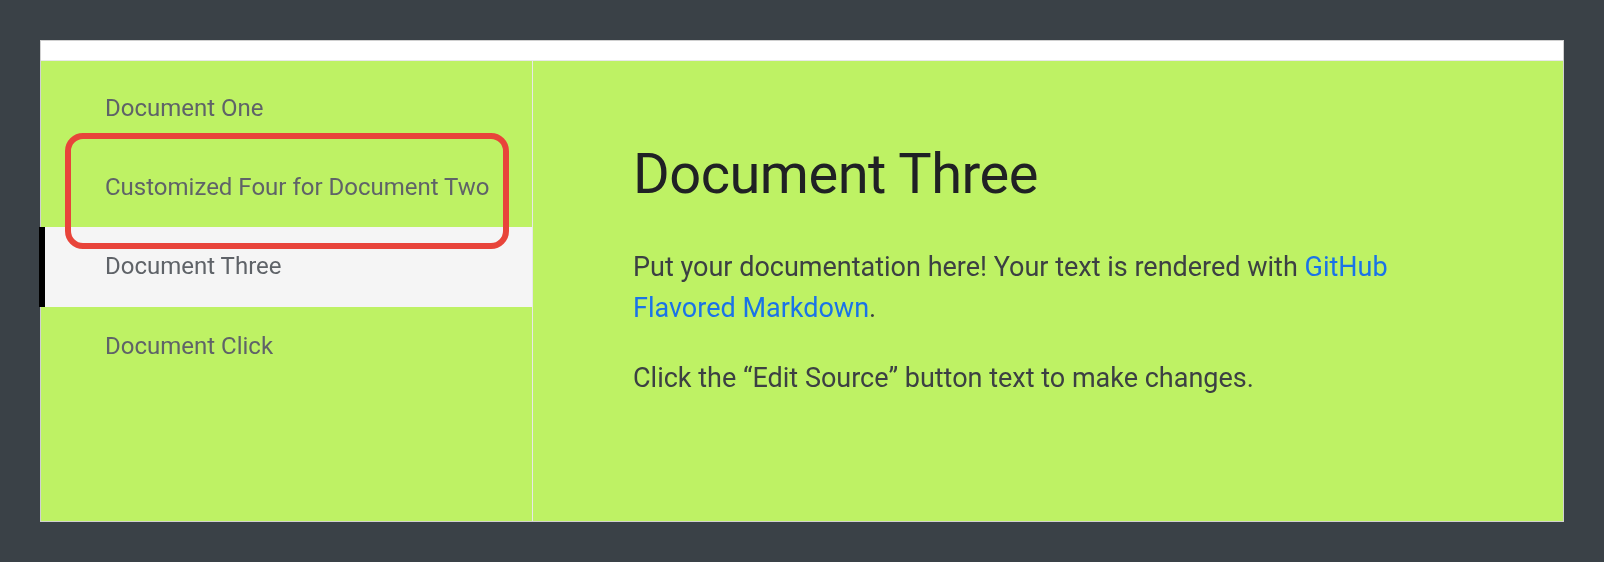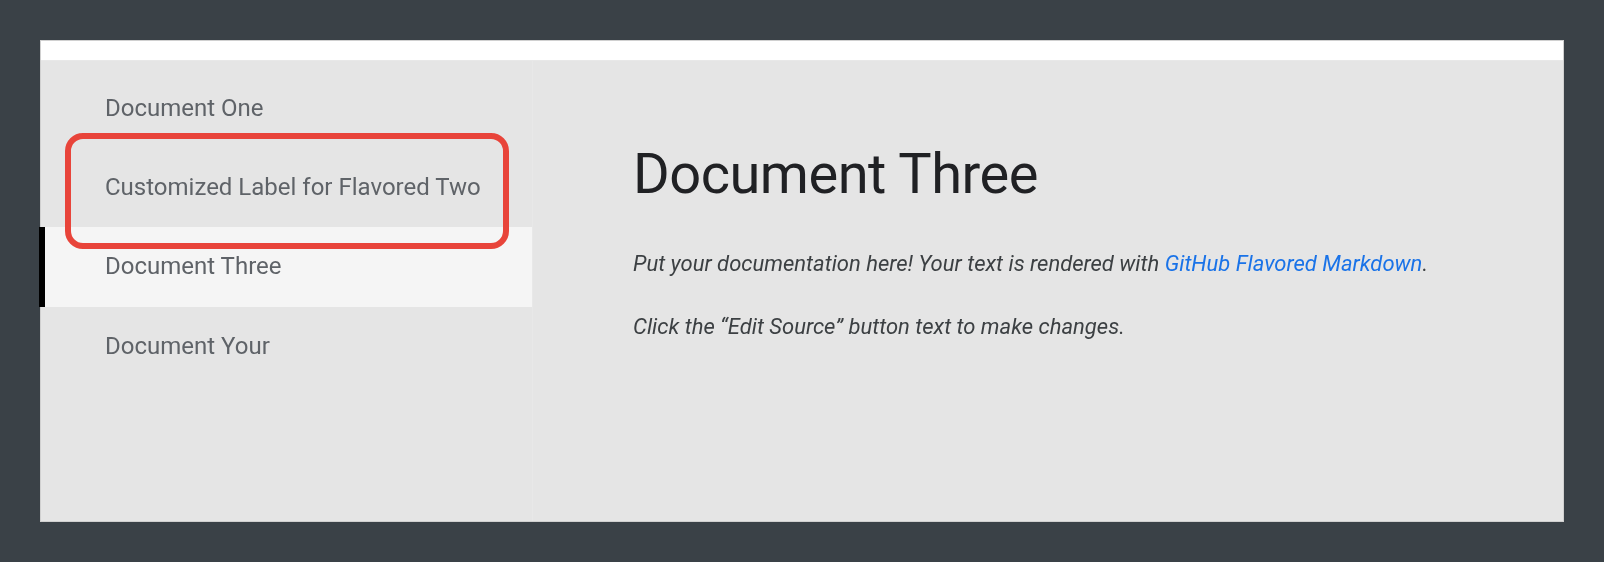--- a/index.html
+++ b/index.html
@@ -8,21 +8,21 @@
       box-sizing: border-box;
     }
     body {
       background: #3a4147;
       font-family: -apple-system, BlinkMacSystemFont, "Segoe UI", Roboto, Helvetica, Arial, sans-serif;
       padding: 40px;
       width: 1604px;
       height: 562px;
     }
     .window {
-      background: #e5e5e5;
+      background: #bef264;
       width: 100%;
       height: 100%;
       border: 1px solid #d0d0d0;
       display: flex;
       flex-direction: column;
     }
     .topbar {
       height: 20px;
       border-bottom: 1px solid #e8e8e8;
       background: #ffffff;
@@ -67,51 +67,50 @@
       padding: 80px 100px 40px 100px;
     }
     .doc-title {
       font-size: 56px;
       font-weight: 400;
       color: #202124;
       margin-bottom: 40px;
       letter-spacing: -0.5px;
     }
     .doc-paragraph {
-      font-size: 22px;
+      font-size: 27px;
       color: #3c4043;
       line-height: 1.5;
       margin-bottom: 30px;
-      font-style: italic;
     }
     .doc-link {
       color: #1a73e8;
       text-decoration: none;
       cursor: pointer;
     }
   </style>
 </head>
 <body>
 
 <div class="window">
   <div class="topbar"></div>
   <div class="content">
     <div class="sidebar">
       <div class="sidebar-item">
         <span>Document One</span>
       </div>
       <div class="sidebar-item" style="position:relative;">
-        <span>Customized Label for Flavored Two</span>
+        <span>Customized Four for Document Two</span>
       </div>
       <div class="sidebar-item active">
         <div class="active-indicator"></div>
         <span>Document Three</span>
       </div>
       <div class="sidebar-item">
-        <span>Document Your</span>
+        <span>Document Click</span>
       </div>
       <div class="highlight-box" style="left:24px; top:72px; width:444px; height:116px;"></div>
     </div>
     <div class="main">
       <h1 class="doc-title">Document Three</h1>
       <p class="doc-paragraph">
         <span>Put your documentation here! Your text is rendered with </span><a class="doc-link">GitHub Flavored Markdown</a><span>.</span>
       </p>
       <p class="doc-paragraph">Click the “Edit Source” button text to make changes.</p>
     </div>

